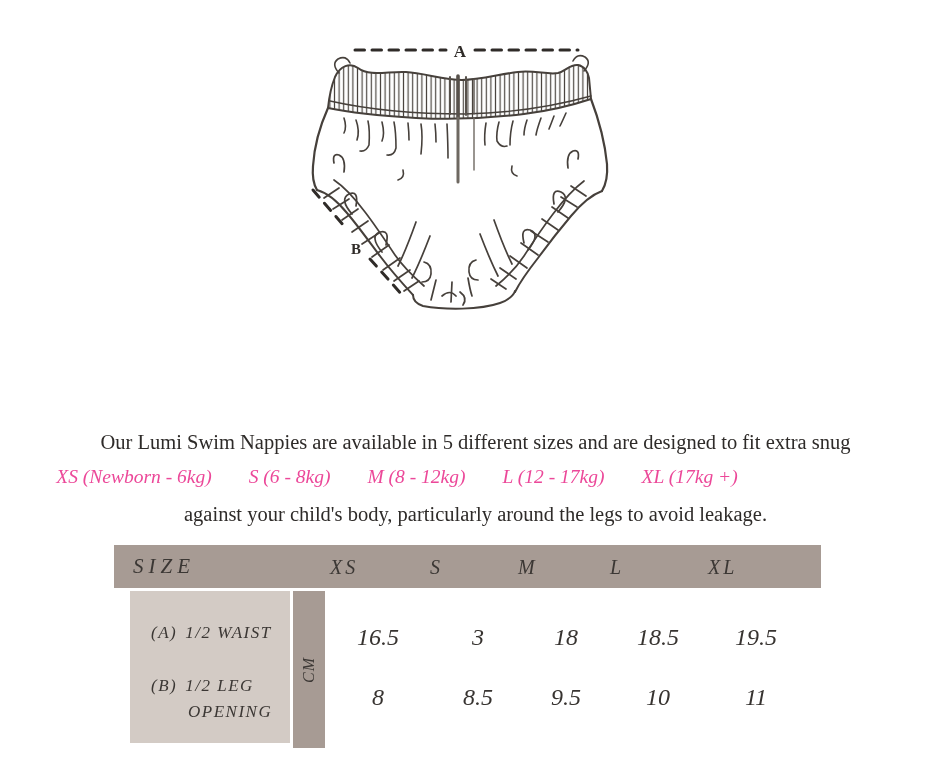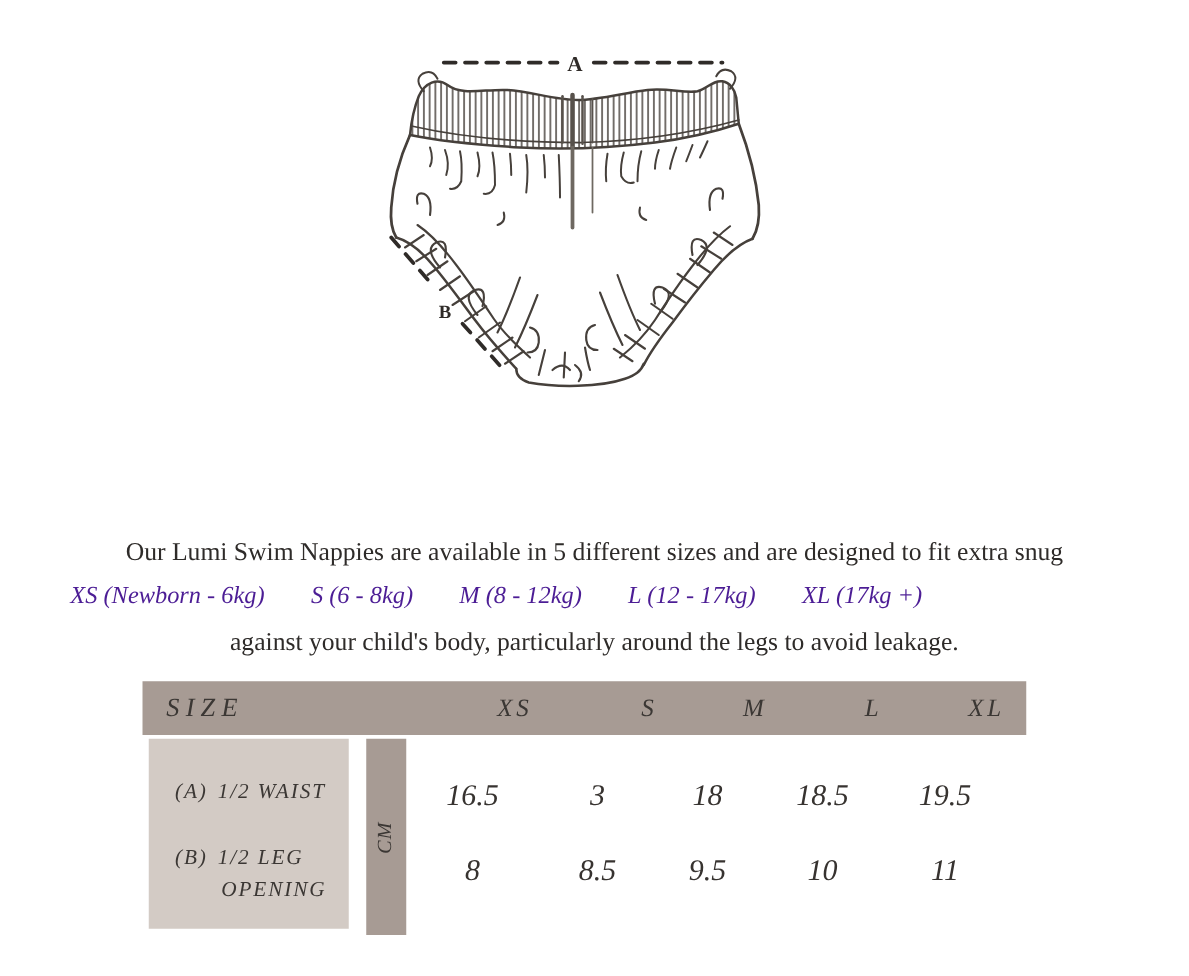--- a/index.html
+++ b/index.html
@@ -11,32 +11,32 @@
   .illustration{position:absolute;left:300px;top:30px;width:310px;height:290px;}
   .illustration svg{display:block;}
   .dim-label{font-family:"Liberation Serif","DejaVu Serif",serif;font-weight:bold;}
   
   .intro{position:absolute;left:0;top:384px;width:951px;text-align:center;
     font-size:20.5px;line-height:28px;color:#2e2b29;}
   .intro div{white-space:nowrap;margin-top:44px;}
   
   .legend{position:absolute;left:0;top:462px;width:794px;display:flex;
     justify-content:center;gap:37px;font-style:italic;font-size:19.5px;
-    line-height:30px;color:#4c1d95;}
+    line-height:30px;color:#ec4899;}
   .legend span{white-space:nowrap;}
   
   .size-table{position:absolute;left:114px;top:545px;width:707px;height:203px;font-style:italic;}
   .thead{position:absolute;left:0;top:0;width:707px;height:43px;
     background:var(--header-bg,#a79b94);}
   .size-title{position:absolute;left:19px;top:9px;font-size:21px;
     letter-spacing:5px;line-height:24px;color:#3b3734;}
-  .col-head{position:absolute;top:10px;width:96px;text-align:right;
+  .col-head{position:absolute;top:10px;width:96px;text-align:left;
     font-size:20px;letter-spacing:3px;line-height:24px;color:#3b3734;}
   .c0{left:216px}.c1{left:316px}.c2{left:404px}.c3{left:496px}.c4{left:594px}
-  .label-cell{position:absolute;left:5px;top:46px;width:160px;height:152px;
+  .label-cell{position:absolute;left:16px;top:46px;width:160px;height:152px;
     background:var(--label-bg,#d3cbc5);}
   .cm-cell{position:absolute;left:179px;top:46px;width:32px;height:157px;
     background:var(--header-bg,#a79b94);display:flex;align-items:center;justify-content:center;}
   .cm-text{transform:rotate(-90deg);font-size:16px;letter-spacing:1px;color:#3b3734;}
   .row-label{position:absolute;font-size:17px;letter-spacing:1.5px;line-height:24px;
     color:#3b3734;white-space:nowrap;}
   .row-label .pfx{margin-right:8px;}
   .rl-a{left:21px;top:30px;}
   .rl-b{left:21px;top:83px;}
   .rl-b2{left:58px;top:109px;}

